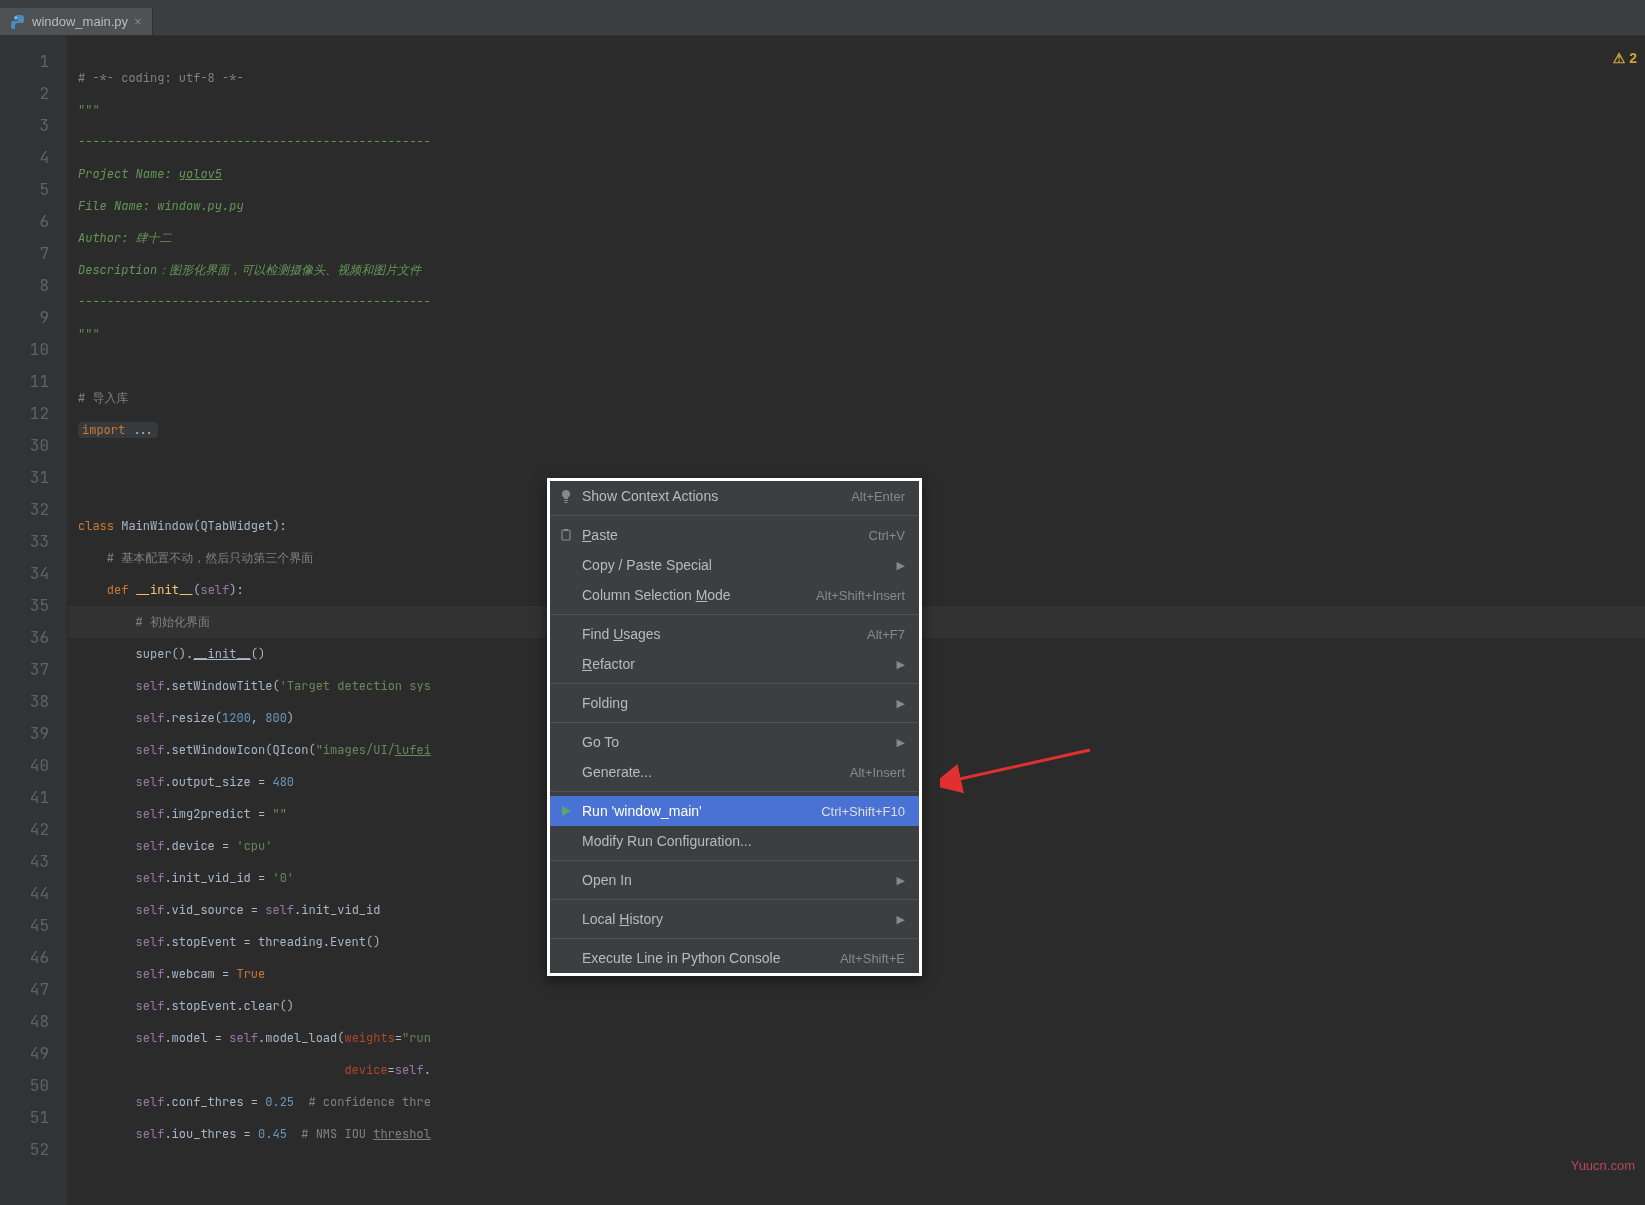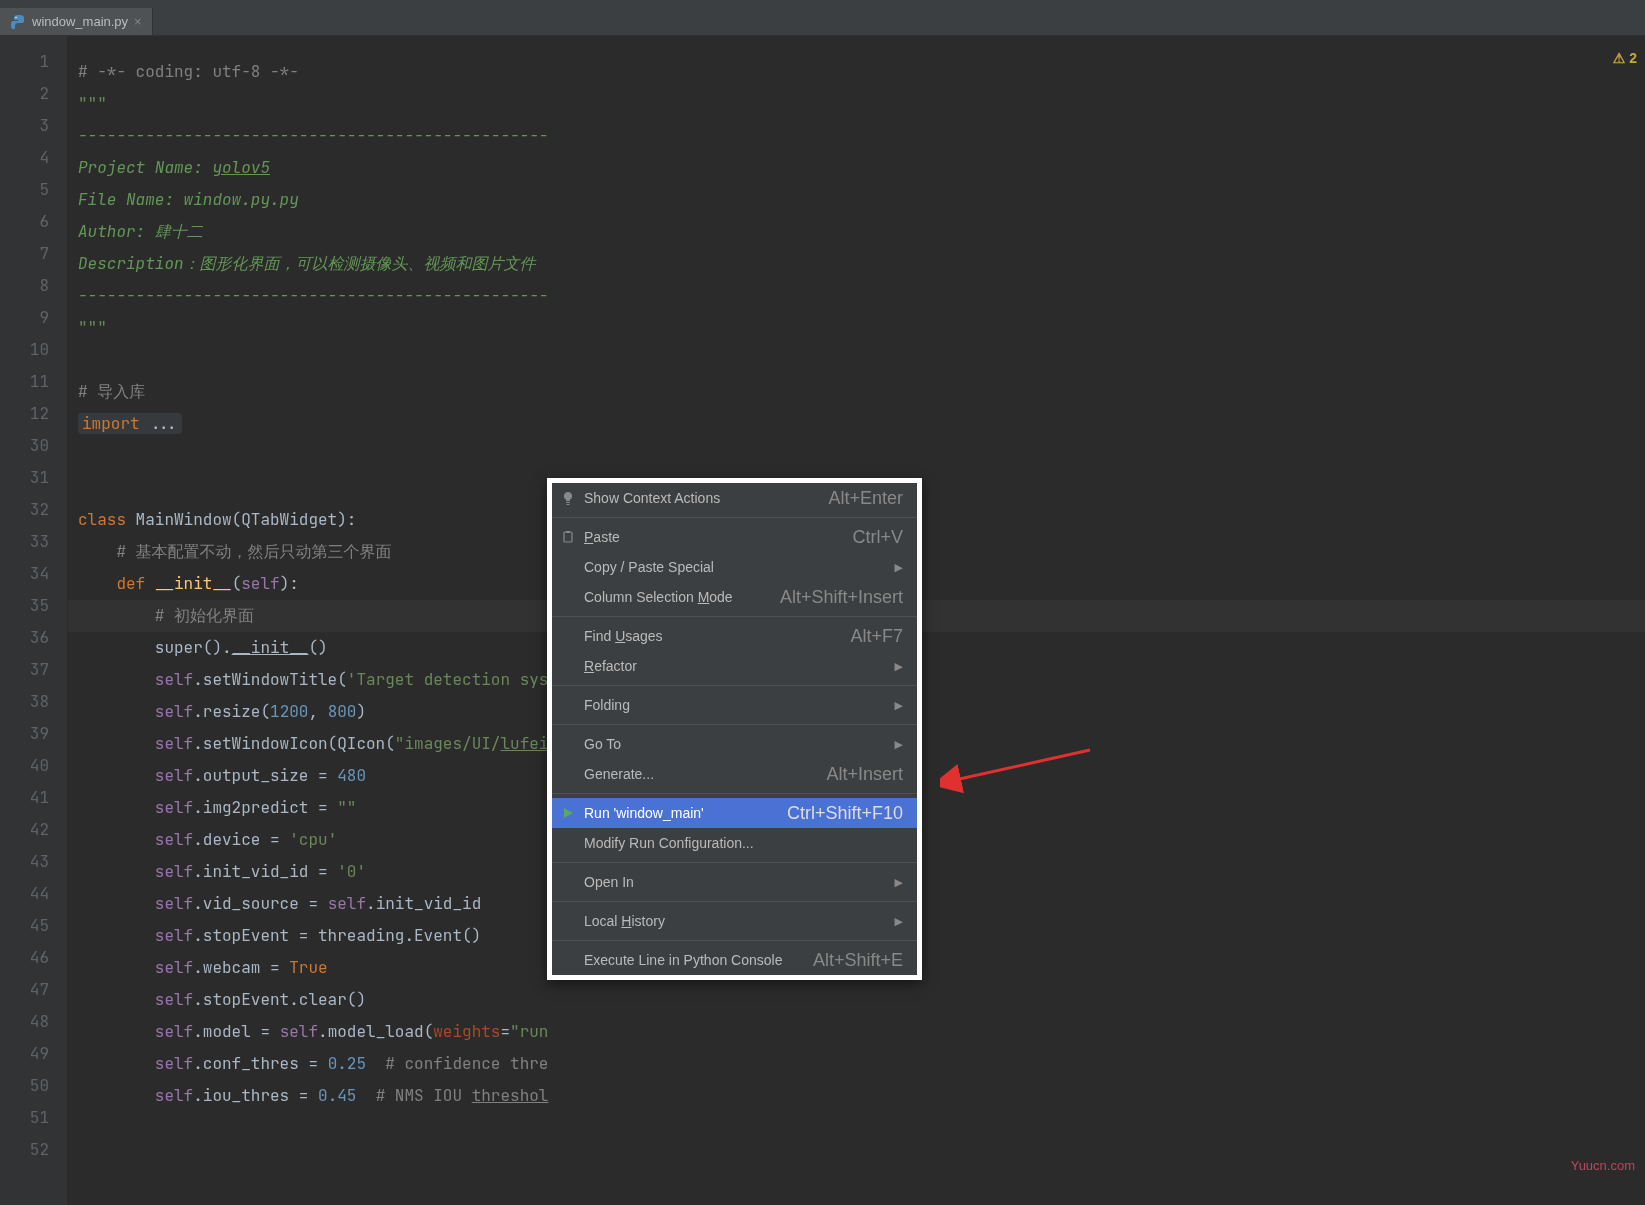--- a/index.html
+++ b/index.html
@@ -61,23 +61,23 @@
       position: relative;
     }
     .line-num {
       height: 32px;
       line-height: 32px;
       padding-right: 18px;
     }
     .editor {
       flex: 1;
       background: #2b2b2b;
-      padding-top: 20px;
+      padding-top: 26px;
       font-family: 'JetBrains Mono', 'Consolas', monospace;
-      font-size: 16px;
+      font-size: 12px;
       position: relative;
     }
     .code-line {
       height: 32px;
       line-height: 32px;
       padding-left: 10px;
       white-space: pre;
     }
     .highlighted-line {
       background: #323232;
@@ -98,21 +98,21 @@
     .c-red-arg { color: #aa4926; }
     .c-link { color: #629755; font-style: italic; text-decoration: underline; }
     .c-under { text-decoration: underline; }
     
     .context-menu {
       position: absolute;
       left: 547px;
       top: 478px;
       width: 375px;
       background: #3c3f41;
-      border: 5px solid #ffffff;
+      border: 3px solid #ffffff;
       box-shadow: 0 4px 12px rgba(0,0,0,0.5);
       font-size: 14px;
       color: #bababa;
       z-index: 100;
     }
     .menu-item {
       display: flex;
       align-items: center;
       height: 30px;
       padding: 0 14px 0 32px;
@@ -128,21 +128,21 @@
       left: 8px;
       width: 16px;
       height: 16px;
       display: flex;
       align-items: center;
       justify-content: center;
     }
     .menu-label { flex: 1; }
     .menu-shortcut {
       color: #888888;
-      font-size: 18px;
+      font-size: 13px;
     }
     .menu-highlighted .menu-shortcut { color: #dddddd; }
     .menu-arrow { color: #888888; font-size: 11px; }
     .menu-sep {
       height: 1px;
       background: #515151;
       margin: 4px 0;
     }
     .mu { text-decoration: underline; }
     
@@ -248,20 +248,21 @@
       <div class="code-line">        <span class="c-purple">self</span><span class="c-light">.setWindowIcon(QIcon(</span><span class="c-green-str">"images/UI/</span><span class="c-green-str c-under">lufei</span></div>
       <div class="code-line">        <span class="c-purple">self</span><span class="c-light">.output_size = </span><span class="c-blue">480</span></div>
       <div class="code-line">        <span class="c-purple">self</span><span class="c-light">.img2predict = </span><span class="c-green-str">""</span></div>
       <div class="code-line">        <span class="c-purple">self</span><span class="c-light">.device = </span><span class="c-green-str">'cpu'</span></div>
       <div class="code-line">        <span class="c-purple">self</span><span class="c-light">.init_vid_id = </span><span class="c-green-str">'0'</span></div>
       <div class="code-line">        <span class="c-purple">self</span><span class="c-light">.vid_source = </span><span class="c-purple">self</span><span class="c-light">.init_vid_id</span></div>
       <div class="code-line">        <span class="c-purple">self</span><span class="c-light">.stopEvent = threading.Event()</span></div>
       <div class="code-line">        <span class="c-purple">self</span><span class="c-light">.webcam = </span><span class="c-orange">True</span></div>
       <div class="code-line">        <span class="c-purple">self</span><span class="c-light">.stopEvent.clear()</span></div>
       <div class="code-line">        <span class="c-purple">self</span><span class="c-light">.model = </span><span class="c-purple">self</span><span class="c-light">.model_load(</span><span class="c-red-arg">weights</span><span class="c-light">=</span><span class="c-green-str">"run</span></div>
+      <div class="code-line">                                     <span class="c-red-arg">device</span><span class="c-light">=</span><span class="c-purple">self</span><span class="c-light">.</span></div>
       <div class="code-line">        <span class="c-purple">self</span><span class="c-light">.conf_thres = </span><span class="c-blue">0.25</span><span class="c-light">  </span><span class="c-gray"># confidence thre</span></div>
       <div class="code-line">        <span class="c-purple">self</span><span class="c-light">.iou_thres = </span><span class="c-blue">0.45</span><span class="c-light">  </span><span class="c-gray"># NMS IOU </span><span class="c-gray c-under">threshol</span></div>
       <div class="code-line"></div>
     </div>
 </div>
 
 <div class="context-menu" id="ctxmenu">
     <div class="menu-item">
       <span class="menu-icon">
         <svg width="14" height="14" viewBox="0 0 14 14">

